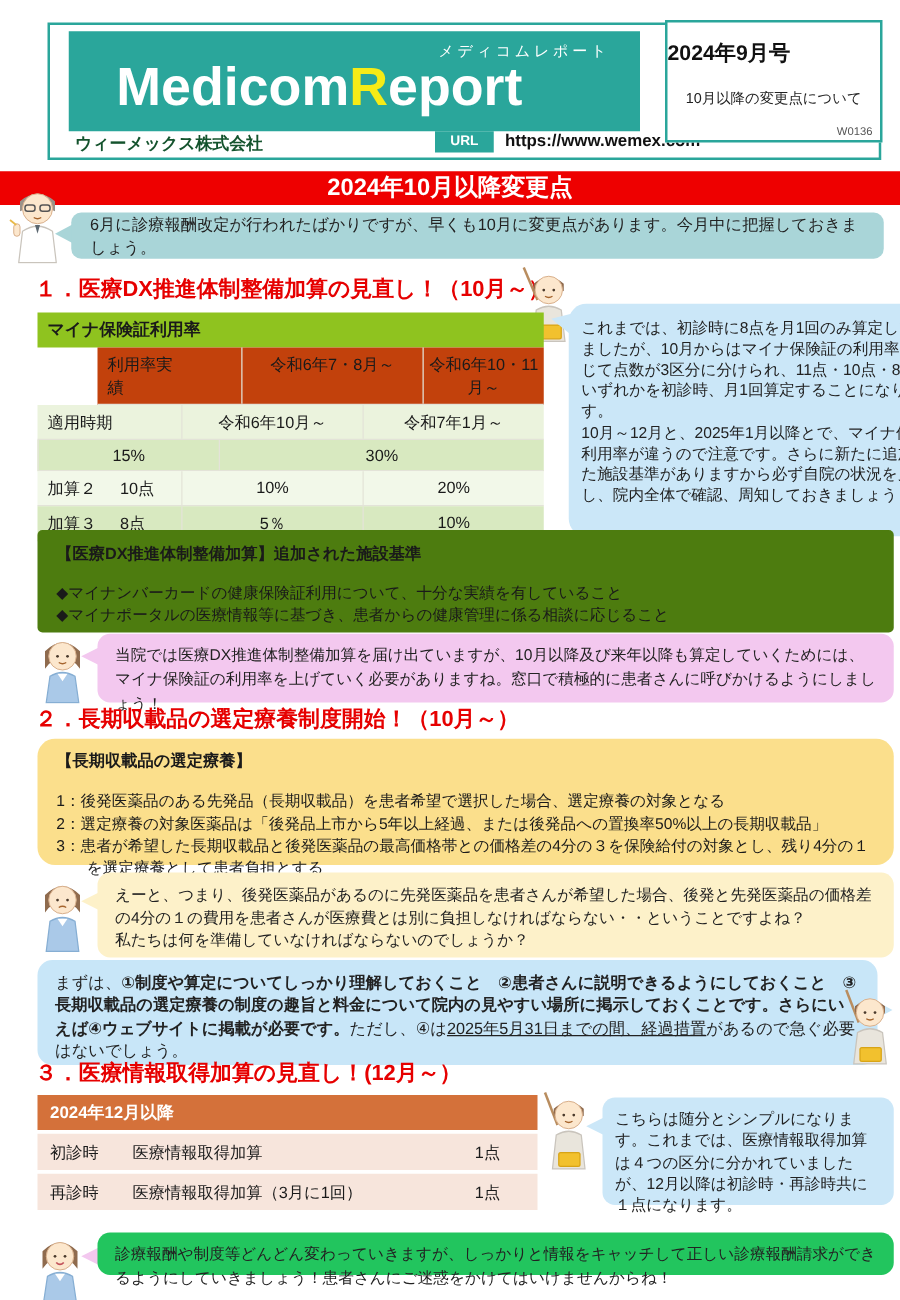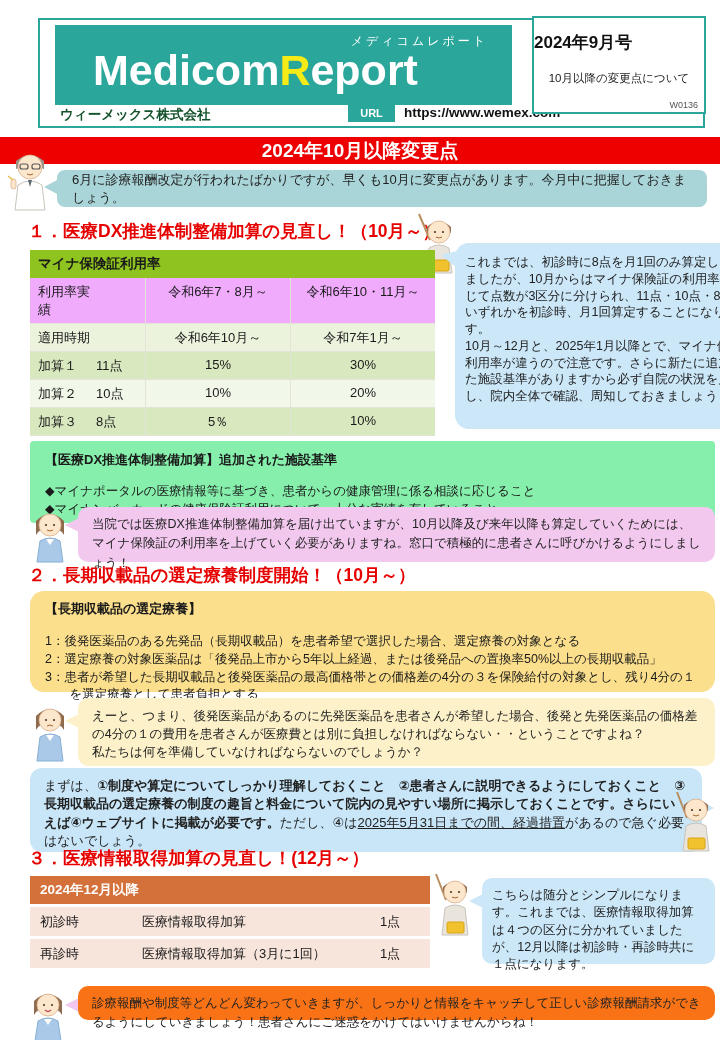--- a/index.html
+++ b/index.html
@@ -36,29 +36,29 @@
   .s3 { left:28px; top:846px; }
 
   
   .table1 { position:absolute; left:30px; top:250px; width:405px; font-size:13px; color:#1a1a1a; }
   .t1-caption { background:#8fc31f; font-weight:bold; font-size:13.5px; padding:5px 8px; }
   .t1-row { display:flex; border-bottom:1px solid #e3e3d8; }
   .t1-label { width:115px; padding:4.5px 8px; display:flex; }
   .t1-label .lab { width:58px; }
   .t1-c1 { width:145px; text-align:center; padding:4.5px 0; border-left:1px solid #e3e3d8; }
   .t1-c2 { flex:1; text-align:center; padding:4.5px 0; border-left:1px solid #e3e3d8; }
-  .bg-w { background:#f0abfc; }
+  .bg-w { background:#c2410c;margin-left:48px; }
   .bg-g1 { background:#ebf3dd; }
   .bg-g2 { background:#d8e9c0; }
   .bg-g3 { background:#f2f8e9; }
 
   .bubble1 { left:455px; top:243px; width:312px; height:186px; background:#cbe7f8; border-radius:14px; padding:11px 10px; font-size:12.5px; line-height:1.34; white-space:pre-line; }
   .bubble1-tail { left:441px; top:251px; border-top:4px solid transparent; border-bottom:13px solid transparent; border-right:16px solid #cbe7f8; }
 
-  .green-box { position:absolute; left:30px; top:424px; width:685px; height:82px; background:#86efac; border-radius:4px; padding:10px 15px; color:#1a1a1a;margin-top:17px; }
+  .green-box { position:absolute; left:30px; top:424px; width:685px; height:82px; background:#4d7c0f; border-radius:4px; padding:10px 15px; color:#1a1a1a; }
   .green-box .gb-title { font-size:13px; font-weight:bold; }
   .green-box .gb-items { margin-top:13px; font-size:12.5px; line-height:1.45; }
 
   .pink1 { left:78px; top:507px; width:637px; height:55px; background:#f3c8ef; border-radius:10px; padding:8px 14px; font-size:12.5px; line-height:1.55; }
   .pink1-tail { left:65px; top:518px; border-top:7px solid transparent; border-bottom:7px solid transparent; border-right:14px solid #f3c8ef; }
 
   .yellow-box { position:absolute; left:30px; top:591px; width:685px; height:101px; background:#fbdf8c; border-radius:14px; padding:9px 15px; color:#1a1a1a; }
   .yellow-box .yb-title { font-size:13px; font-weight:bold; }
   .yellow-box .yb-items { margin-top:15px; font-size:12.5px; line-height:1.42; }
   .yb-item { padding-left:1.95em; text-indent:-1.95em; }
@@ -68,28 +68,28 @@
 
   .advice { left:30px; top:768px; width:672px; height:84px; background:#c8e6f8; border-radius:12px; padding:9px 14px; font-size:13px; line-height:1.42; }
   .advice b { font-weight:bold; }
   .advice .u { text-decoration:underline;text-align:right; }
   .advice-tail { left:699px; top:800px; border-top:8px solid transparent; border-bottom:8px solid transparent; border-left:15px solid #c8e6f8; }
 
   
   .table2 { position:absolute; left:30px; top:876px; width:400px; font-size:13px; color:#1a1a1a; }
   .t2-caption { background:#d4713a; color:#fff; font-weight:bold; font-size:13.5px; padding:5px 10px; margin-bottom:3px; }
   .t2-row { display:flex; background:#f7e5dc; margin-bottom:3px; padding:5.5px 0; }
-  .t2-when { width:112px; padding-left:10px; }
+  .t2-when { width:76px; padding-left:10px; }
   .t2-what { flex:1; }
   .t2-pts { width:80px; text-align:center; }
 
   .bubble3 { left:482px; top:878px; width:233px; height:86px; background:#cbe7f8; border-radius:10px; padding:9px 10px; font-size:12.5px; line-height:1.38; }
   .bubble3-tail { left:469px; top:894px; border-top:7px solid transparent; border-bottom:7px solid transparent; border-right:14px solid #cbe7f8; }
 
-  .pink2 { left:78px; top:986px; width:637px; height:34px; background:#f97316; border-radius:10px; padding:8px 14px; font-size:12.5px; line-height:1.55; }
+  .pink2 { left:78px; top:986px; width:637px; height:34px; background:#22c55e; border-radius:10px; padding:8px 14px; font-size:12.5px; line-height:1.55; }
   .pink2-tail { left:65px; top:998px; border-top:7px solid transparent; border-bottom:7px solid transparent; border-right:14px solid #f3c8ef; }
 
   .char { position:absolute; }
 </style>
 </head>
 <body>
 
 <div class="page">
 
   <div class="header-frame">
@@ -149,24 +149,20 @@
     </div>
     <div class="t1-row bg-g1">
       <div class="t1-label">
           <span class="lab">適用時期</span>
           <span></span>
         </div>
       <div class="t1-c1">令和6年10月～</div>
       <div class="t1-c2">令和7年1月～</div>
     </div>
     <div class="t1-row bg-g2">
-      <div class="t1-label">
-          <span class="lab">加算１</span>
-          <span>11点</span>
-        </div>
       <div class="t1-c1">15%</div>
       <div class="t1-c2">30%</div>
     </div>
     <div class="t1-row bg-g3">
       <div class="t1-label">
           <span class="lab">加算２</span>
           <span>10点</span>
         </div>
       <div class="t1-c1">10%</div>
       <div class="t1-c2">20%</div>
@@ -181,22 +177,22 @@
     </div>
   </div>
 
   <div class="tail bubble1-tail"></div>
   <div class="bubble bubble1">これまでは、初診時に8点を月1回のみ算定していましたが、10月からはマイナ保険証の利用率に応じて点数が3区分に分けられ、11点・10点・8点のいずれかを初診時、月1回算定することになります。
 10月～12月と、2025年1月以降とで、マイナ保険証利用率が違うので注意です。さらに新たに追加された施設基準がありますから必ず自院の状況を見直し、院内全体で確認、周知しておきましょう！</div>
 
   <div class="green-box">
     <div class="gb-title">【医療DX推進体制整備加算】追加された施設基準</div>
     <div class="gb-items">
+      <div>◆マイナンバーカードの健康保険証利用について、十分な実績を有していること</div>
       <div>◆マイナポータルの医療情報等に基づき、患者からの健康管理に係る相談に応じること</div>
-      <div>◆マイナンバーカードの健康保険証利用について、十分な実績を有していること</div>
     </div>
   </div>
 
   <svg class="char" style="left:26px; top:505px;" width="48" height="58" viewBox="0 0 48 58">
     <path d="M10 16 Q24 2 38 16 L38 30 Q33 22 24 22 Q15 22 10 30 Z" fill="#8f6b4e"></path>
     <circle cx="24" cy="20" r="11" fill="#fce7cd" stroke="#d9b08c" stroke-width="0.8"></circle>
     <circle cx="20" cy="20" r="1.1" fill="#4a3a2c"></circle>
       <circle cx="28" cy="20" r="1.1" fill="#4a3a2c"></circle>
     <path d="M21 25 Q24 27 27 25" stroke="#a5642d" stroke-width="1" fill="none"></path>
     <path d="M11 57 L14 36 Q24 30 34 36 L37 57 Z" fill="#aac9e8" stroke="#86aed3" stroke-width="1"></path>

